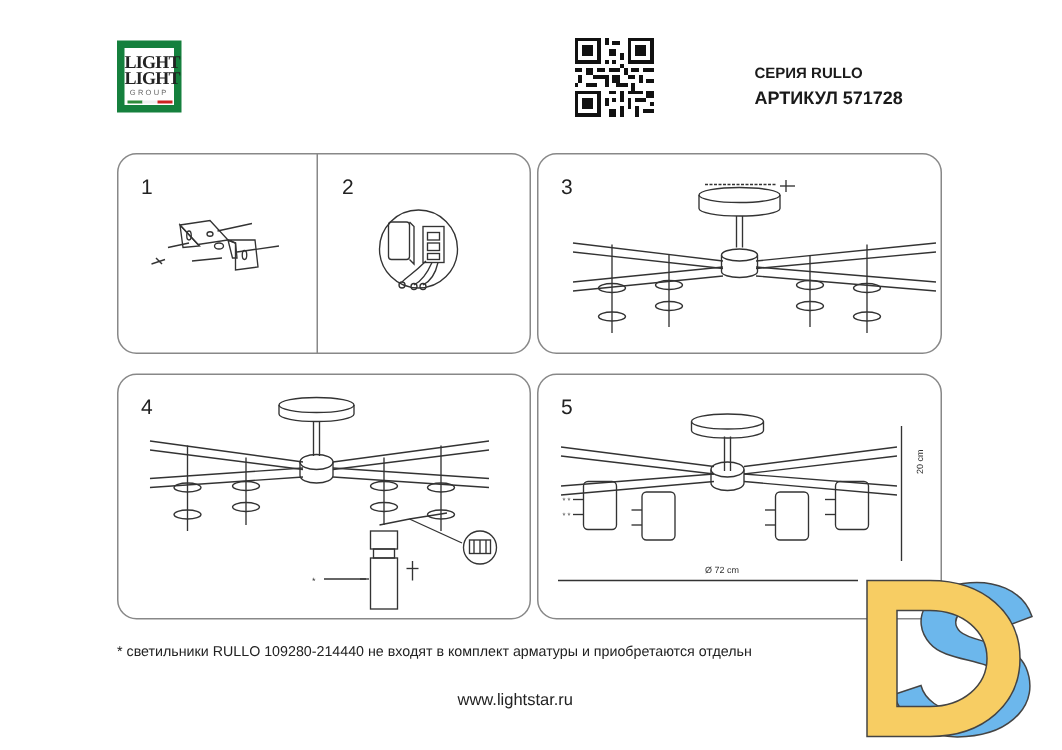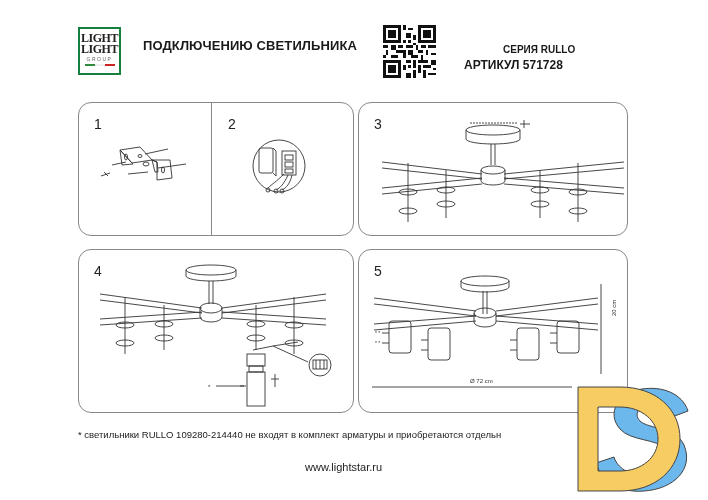--- a/index.html
+++ b/index.html
@@ -1,26 +1,26 @@
 <!DOCTYPE html>
 <html><head>
 <meta charset="utf-8">
 <style>
   html, body { margin:0; padding:0; background:#ffffff; }
   body { width:708px; height:500px; position:relative; overflow:hidden; font-family:"Liberation Sans", sans-serif; color:#222; }
   .abs { position:absolute; }
-  .logo { left:78px; top:27px; width:43px; height:48px; border:2px solid #15803d; box-sizing:border-box; text-align:center; }
+  .logo { left:78px; top:27px; width:43px; height:48px; border:5px solid #15803d; box-sizing:border-box; text-align:center; }
   .logo .l1 { font-family:"Liberation Serif", serif; font-size:12px; line-height:11px; font-weight:bold; letter-spacing:-0.5px; margin-top:4px; color:#222; }
   .logo .l2 { font-family:"Liberation Sans", sans-serif; font-size:5px; letter-spacing:1.5px; color:#666; margin-top:1px; }
   .logo .flag { display:flex; width:30px; height:2px; margin:2px auto 0; }
   .logo .flag span { flex:1; }
   .title { left:143px; top:38px; font-size:13px; font-weight:bold; line-height:16px; color:#1a1a1a; letter-spacing:0.1px; }
   .qr { left:383px; top:25px; width:53px; height:53px; }
   .series { left:503px; top:44px; font-size:10px; font-weight:bold; color:#1a1a1a; }
-  .article { left:464px; top:58px; font-size:12px; font-weight:bold; color:#1a1a1a; }
+  .article { left:503px; top:58px; font-size:12px; font-weight:bold; color:#1a1a1a; }
   .panel { border:1.3px solid #888; border-radius:13px; box-sizing:border-box; }
   .num { font-size:14px; color:#222; }
   .divider { background:#888; width:1px; }
   .footnote { left:78px; top:429px; font-size:9.5px; color:#222; white-space:nowrap; }
   .site { left:305px; top:461px; font-size:11px; font-weight:normal; color:#222; }
   svg { overflow:visible; }
 </style>
 </head>
 <body>
 
@@ -29,21 +29,20 @@
   <div class="l1" style="margin-top:0">LIGHT</div>
   <div class="l2">GROUP</div>
   <div class="flag">
     <span style="background:#2e8b3a"></span>
       <span style="background:#eee"></span>
       <span style="background:#cc2222"></span>
   </div>
 </div>
 
 <div class="abs title">
-  <div>ПОДКЛЮЧЕНИЮ СВЕТИЛЬНИКА</div>
 </div>
 
 <svg class="abs qr" viewBox="0 0 21 21" width="53" height="53" shape-rendering="crispEdges">
   <g fill="#111">
     <rect x="0" y="0" width="7" height="7"></rect>
       <rect x="1" y="1" width="5" height="5" fill="#fff"></rect>
       <rect x="2" y="2" width="3" height="3"></rect>
     <rect x="14" y="0" width="7" height="7"></rect>
       <rect x="15" y="1" width="5" height="5" fill="#fff"></rect>
       <rect x="16" y="2" width="3" height="3"></rect>

